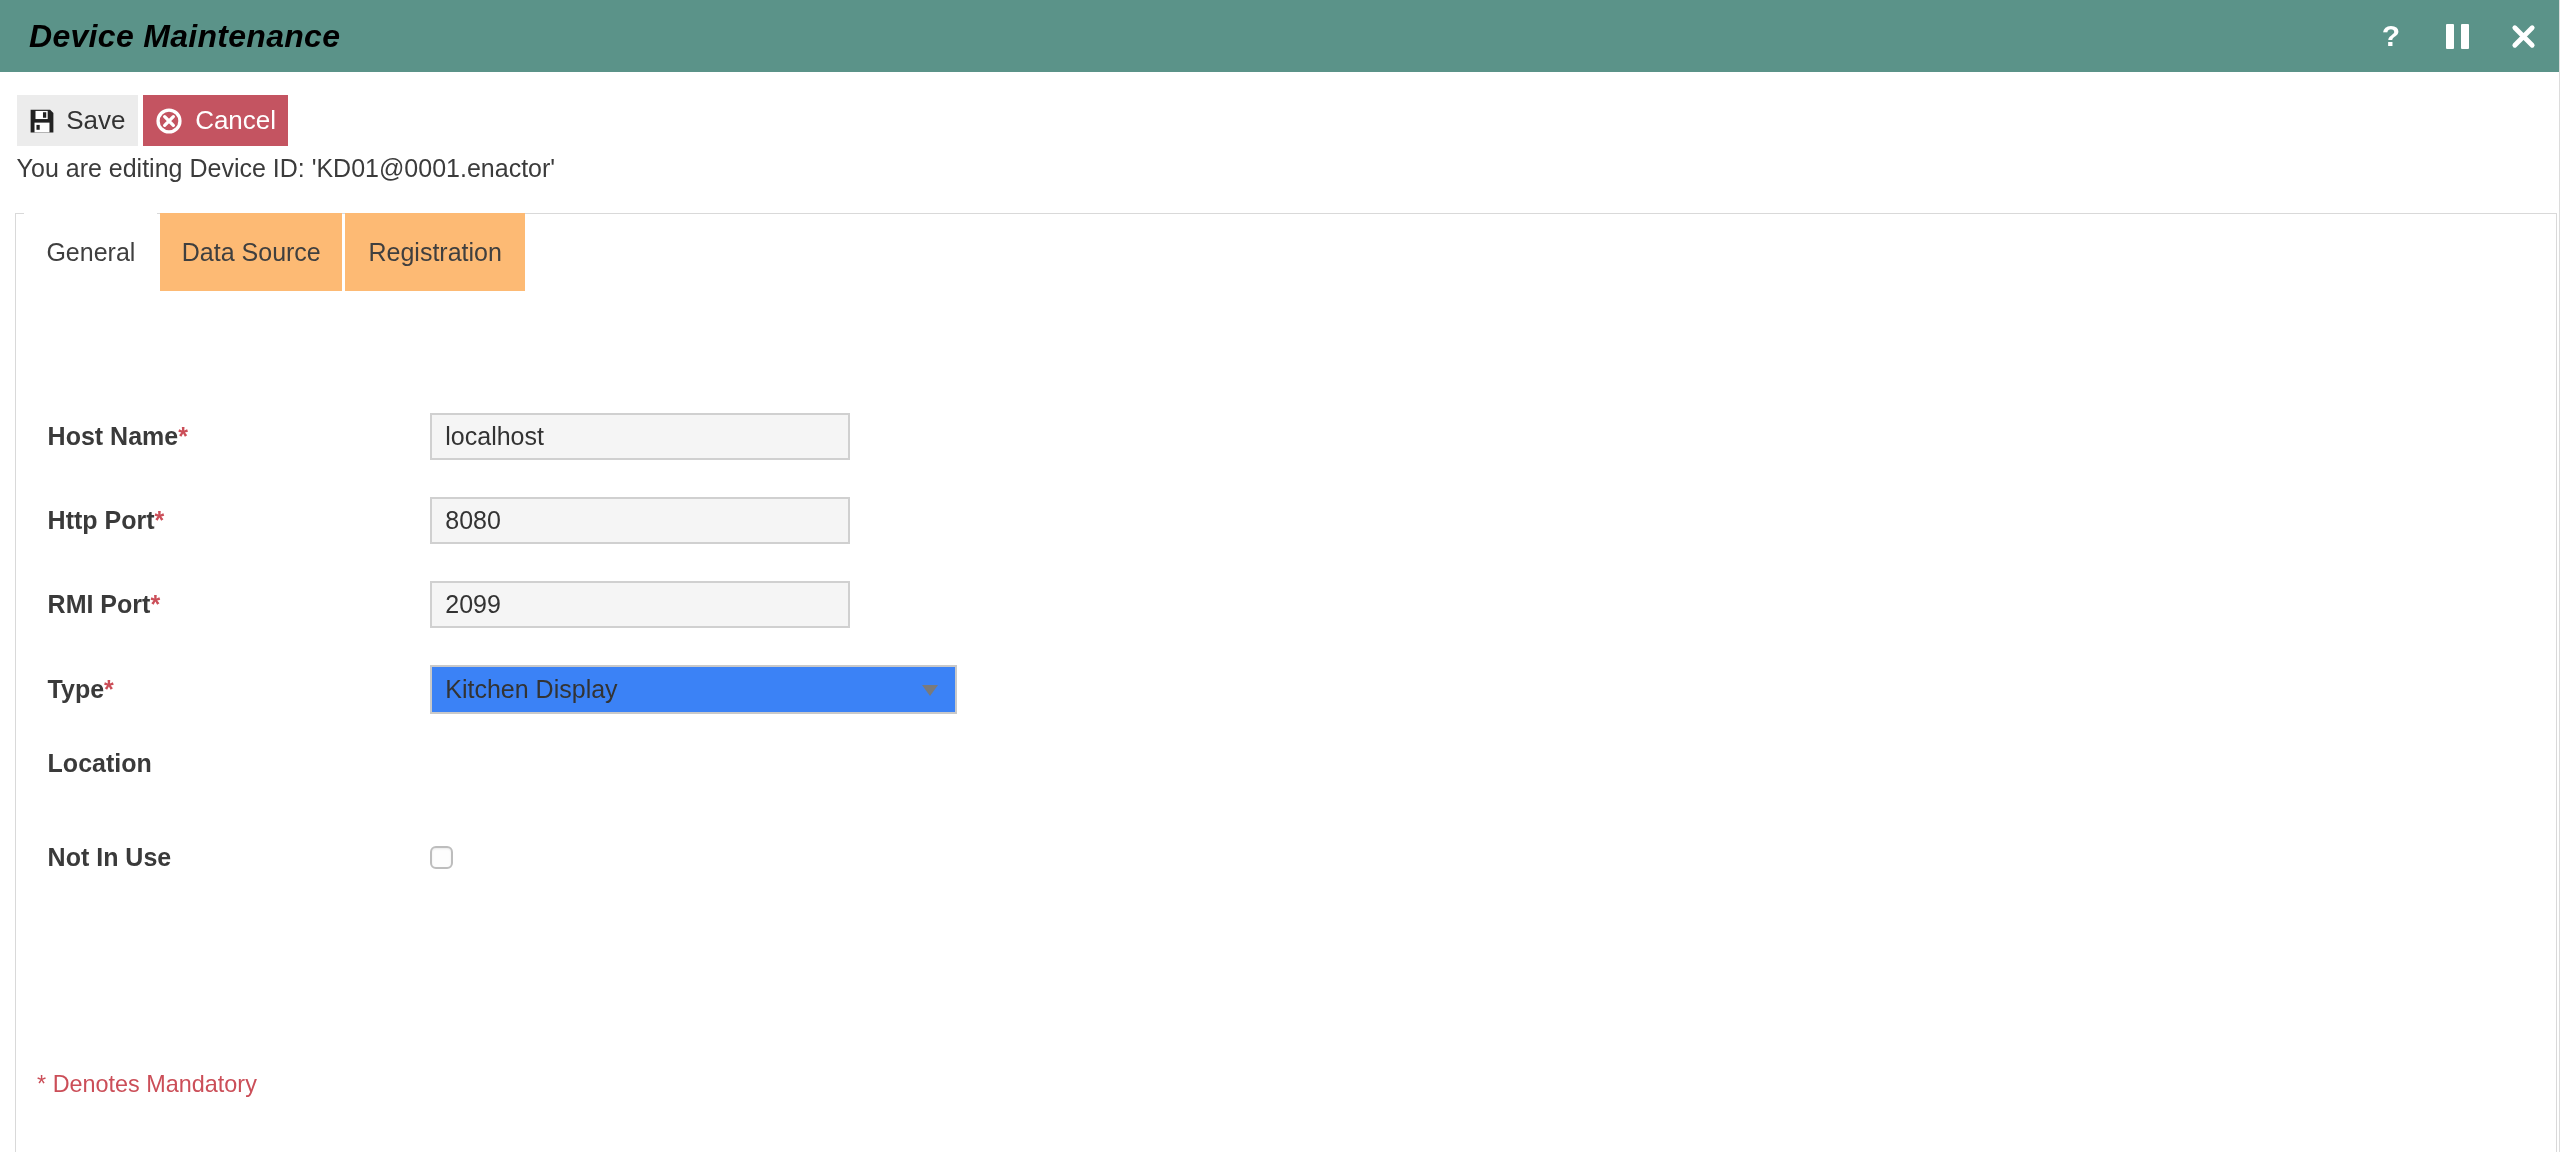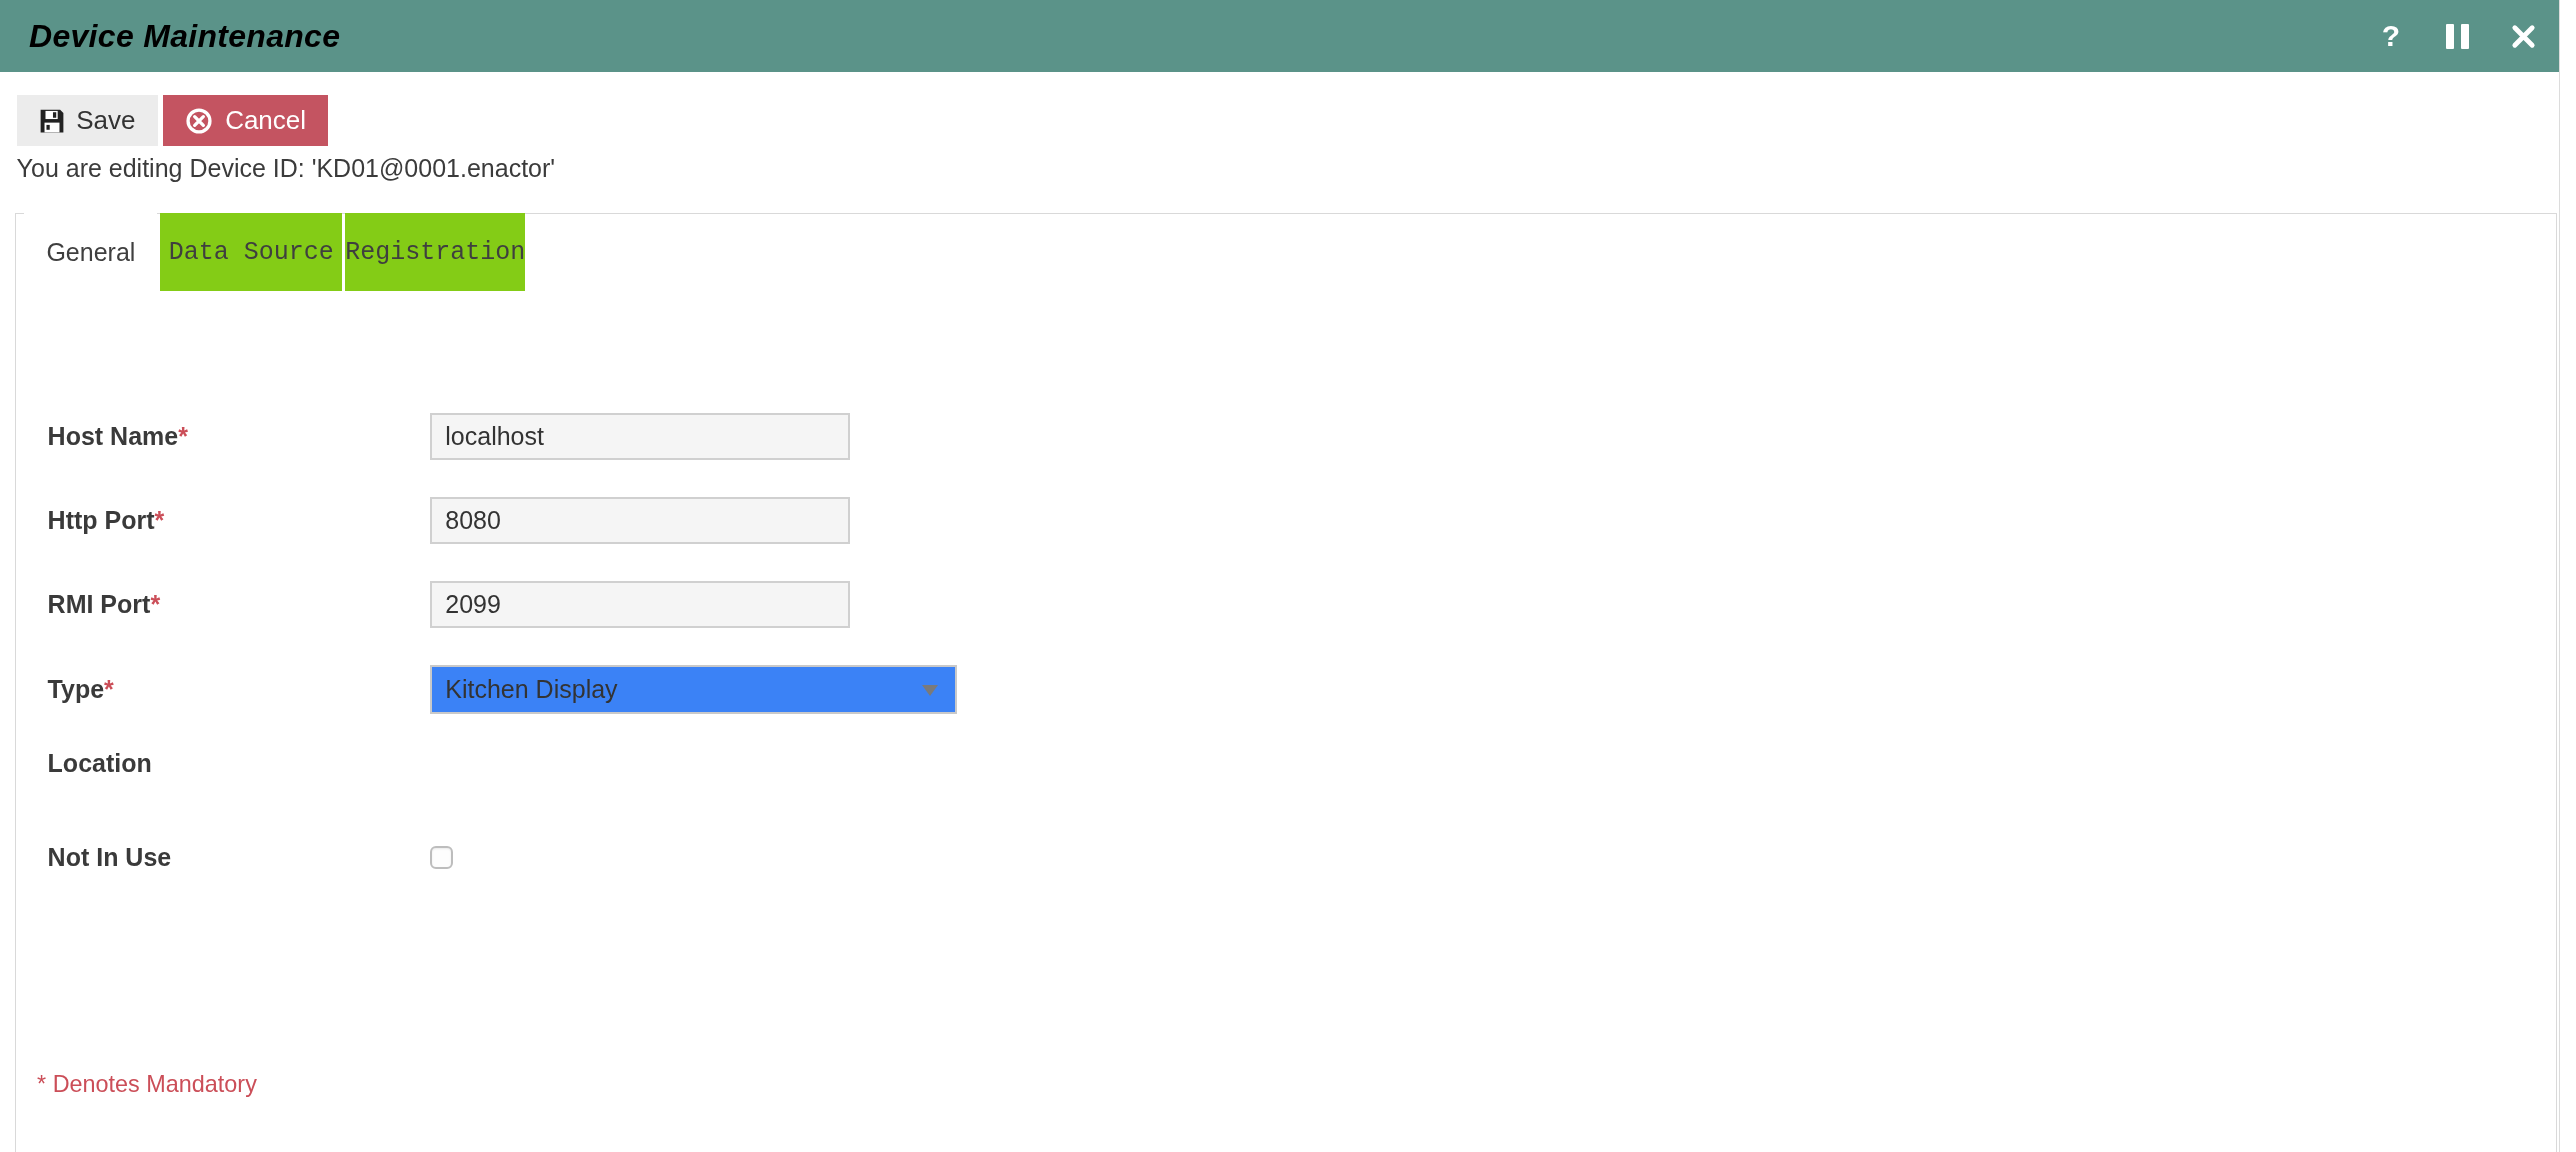--- a/index.html
+++ b/index.html
@@ -18,38 +18,38 @@
   .pause-glyph { display:flex; gap:6.8px; }
   .pause-glyph i { display:block; width:7.8px; height:25px; background:#ffffff; border-radius:1px; }
   .close-glyph svg { display:block; }
 
   
   .gutter { position:absolute; right:0; top:0; width:16.6px; height:1153px;
             background:#ffffff; border-left:1px solid #dcdcdc; }
 
   
   .toolbar { position:absolute; left:16.6px; top:95px; display:flex; gap:5.9px; }
-  .btn { height:51px; display:flex; align-items:center; gap:11.7px; padding:0 22px;
+  .btn { height:51px; display:flex; align-items:center; gap:11.7px; padding:0 12px;
          font-size:26px; cursor:pointer; border:none; }
   .btn-save { background:#ececec; color:#333333; }
   .btn-cancel { background:#c45461; color:#ffffff; }
   .btn svg { display:block; }
 
   
   .notice { position:absolute; left:16.6px; top:154px; font-size:25px; color:#3b3b3b; }
 
   
   .panel { position:absolute; left:14.6px; top:213px; width:2542px; height:976px;
            background:#ffffff; border:1px solid #d9d9d9; border-bottom:none; }
 
   
   .tabs { position:absolute; left:8.8px; top:-1px; display:flex; gap:2.9px; }
   .tab { height:78px; display:flex; align-items:center; justify-content:center;
          font-size:25px; color:#3f3f3f; cursor:pointer; }
-  .tab.inactive { background:#84cc16;font-family:Liberation Mono, monospace; }
+  .tab.inactive { background:#fdba74; }
   .tab.active { background:#ffffff; }
   .tab-general { width:133px; }
   .tab-datasource { width:182px; }
   .tab-registration { width:180px; }
 
   
   .row { position:absolute; left:32px; display:flex; align-items:center; }
   .flabel { width:382px; font-size:25px; font-weight:700; color:#3a3a3a; flex:none; }
   .req { color:#cb4e58; font-weight:700; }
 

